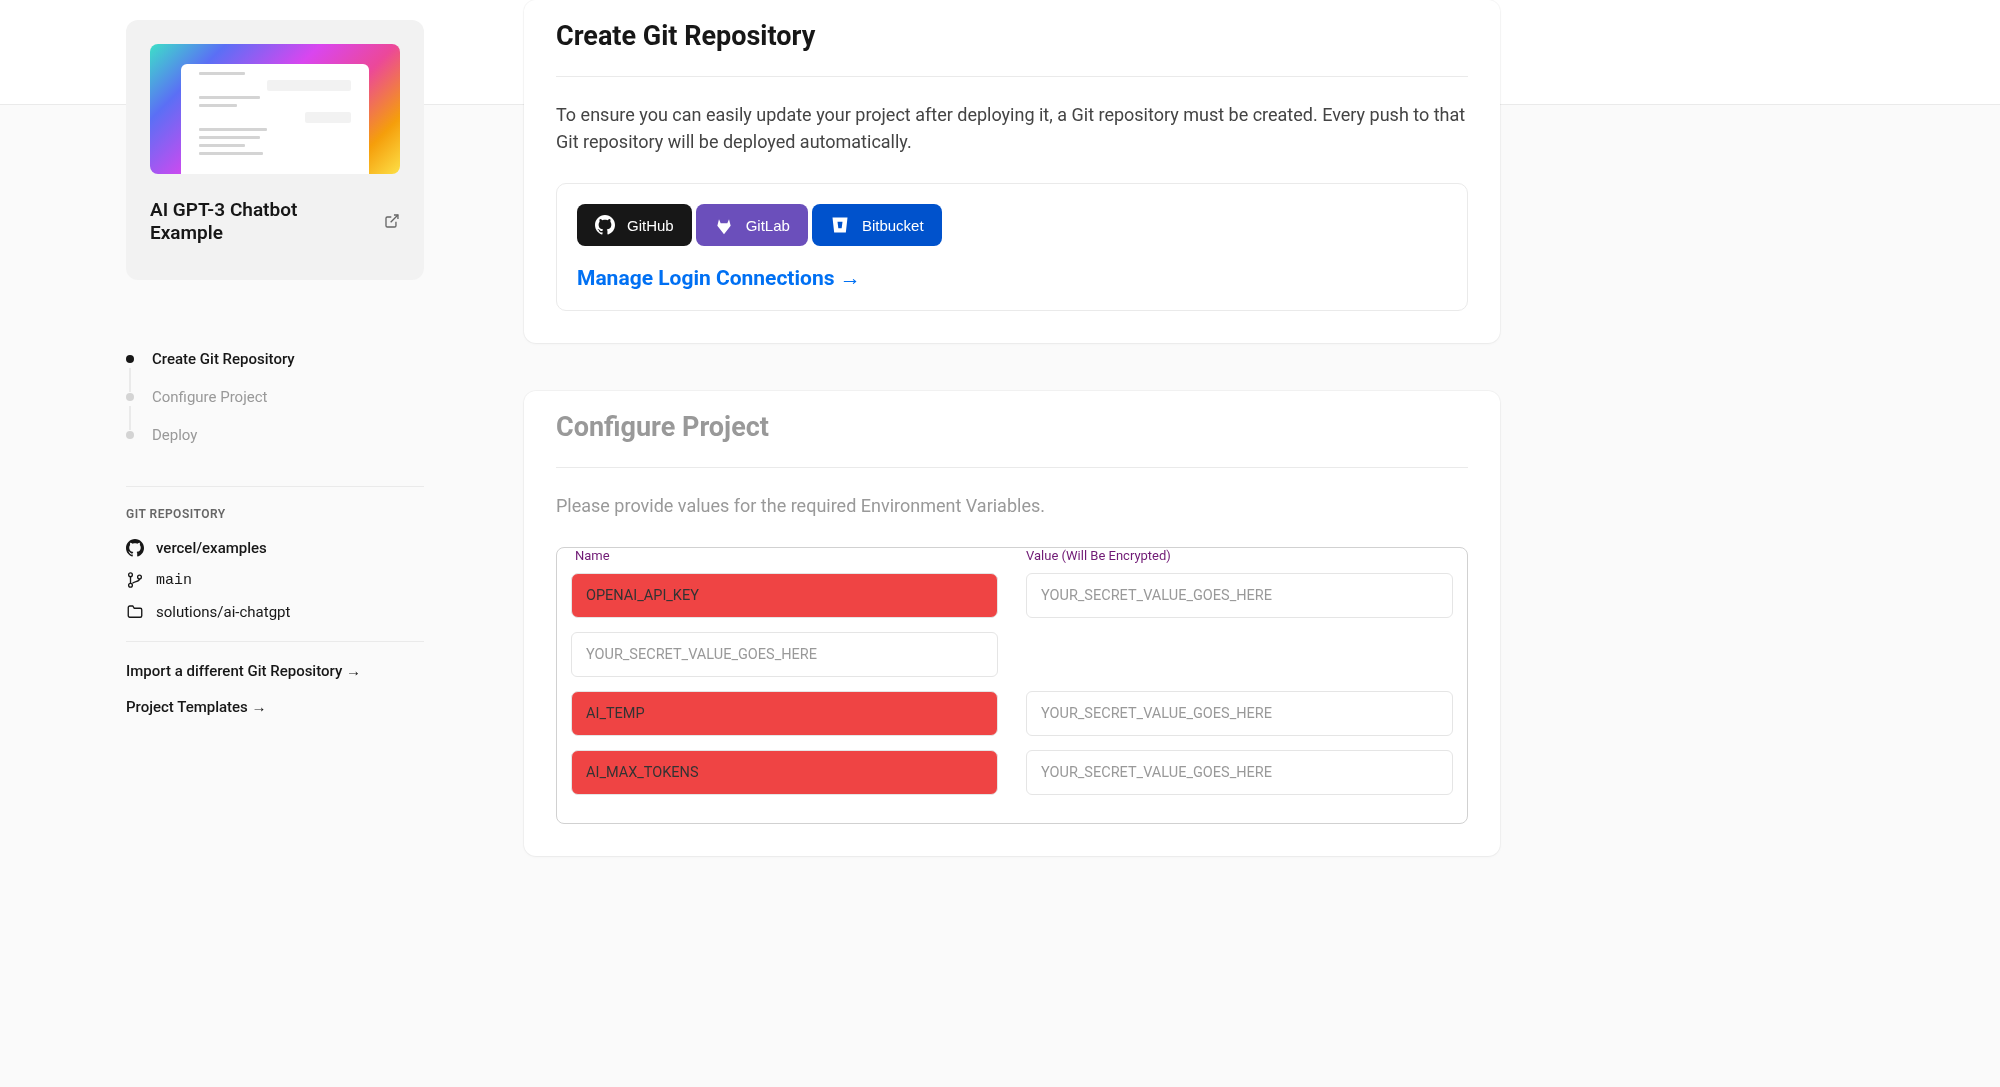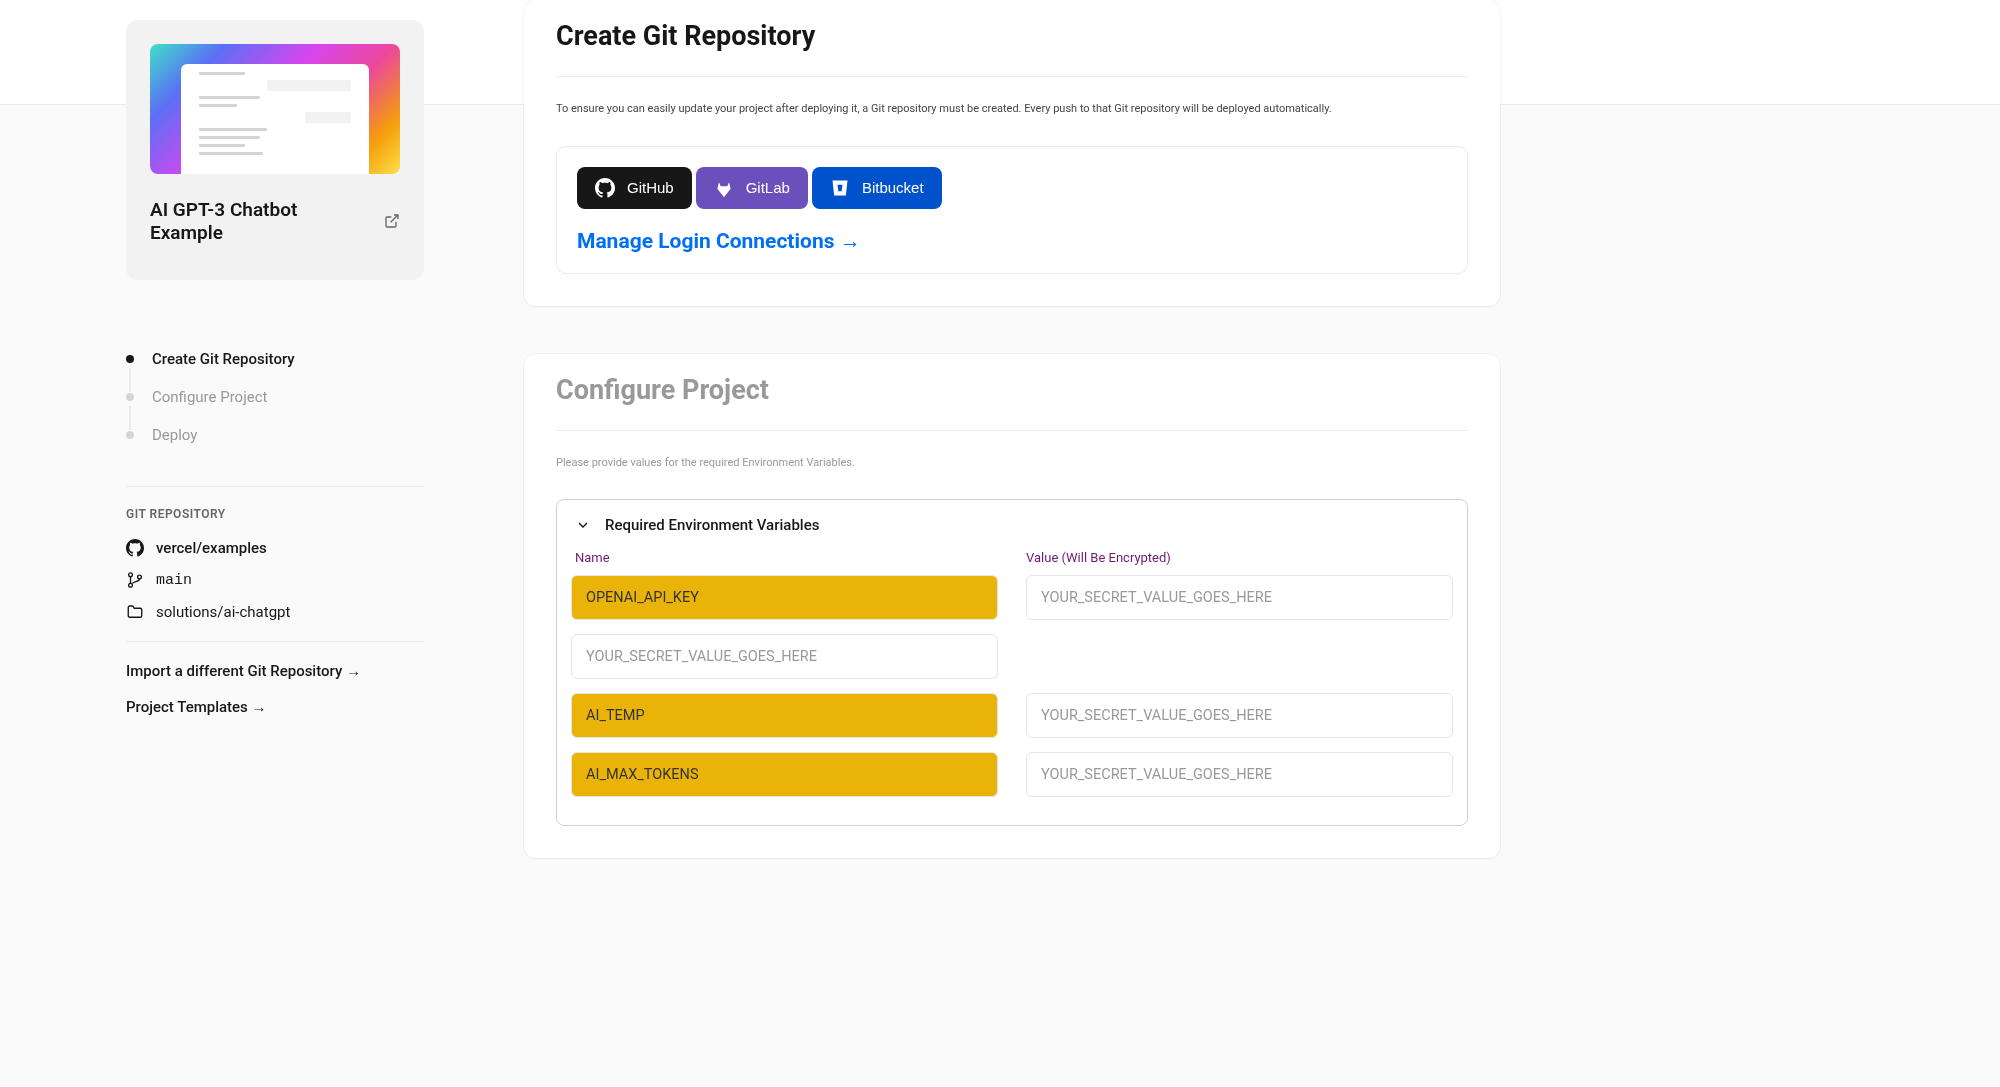--- a/index.html
+++ b/index.html
@@ -181,21 +181,21 @@
     }
     .panel.dim .panel-title {
       color: #999;
     }
     .panel-divider {
       border: none;
       border-top: 1px solid #eaeaea;
       margin-bottom: 24px;
     }
     .panel-desc {
-      font-size: 11px;
+      font-size: 18px;
       color: #444;
       line-height: 1.5;
       margin-bottom: 28px;
     }
     .panel.dim .panel-desc {
       color: #999;
     }
     .git-box {
       border: 1px solid #eaeaea;
       border-radius: 10px;
@@ -272,21 +272,22 @@
       width: 100%;
       padding: 13px 14px;
       border: 1px solid #e5e5e5;
       border-radius: 6px;
       font-size: 14.5px;
       background: #fff;
       color: #333;
       font-family: inherit;
     }
     .env-input[readonly] {
-      background: #eab308;
+      background: #ef4444;
+      border-radius: 7px;
     }
     .env-input::placeholder {
       color: #999;
     }
   </style>
 </head>
 <body>
 
 <div class="top-bar"></div>
 
@@ -400,26 +401,20 @@
         <a class="manage-link">Manage Login Connections →</a>
       </div>
     </div>
 
     <div class="panel dim">
       <h1 class="panel-title">Configure Project</h1>
       <hr class="panel-divider">
       <p class="panel-desc">Please provide values for the required Environment Variables.</p>
 
       <div class="env-box">
-        <div class="env-header">
-          <svg class="chevron" viewBox="0 0 24 24" fill="none" stroke="currentColor" stroke-width="2">
-            <polyline points="6 9 12 15 18 9"></polyline>
-          </svg>
-          <span class="env-header-label">Required Environment Variables</span>
-        </div>
         <div class="env-body">
           <div class="env-columns">
             <div class="env-col-label">Name</div>
             <div class="env-col-label">Value (Will Be Encrypted)</div>
           </div>
 
           <div class="env-row">
             <input class="env-input" readonly="" value="OPENAI_API_KEY" style="">
             <input class="env-input" placeholder="YOUR_SECRET_VALUE_GOES_HERE" style="">
           </div>

